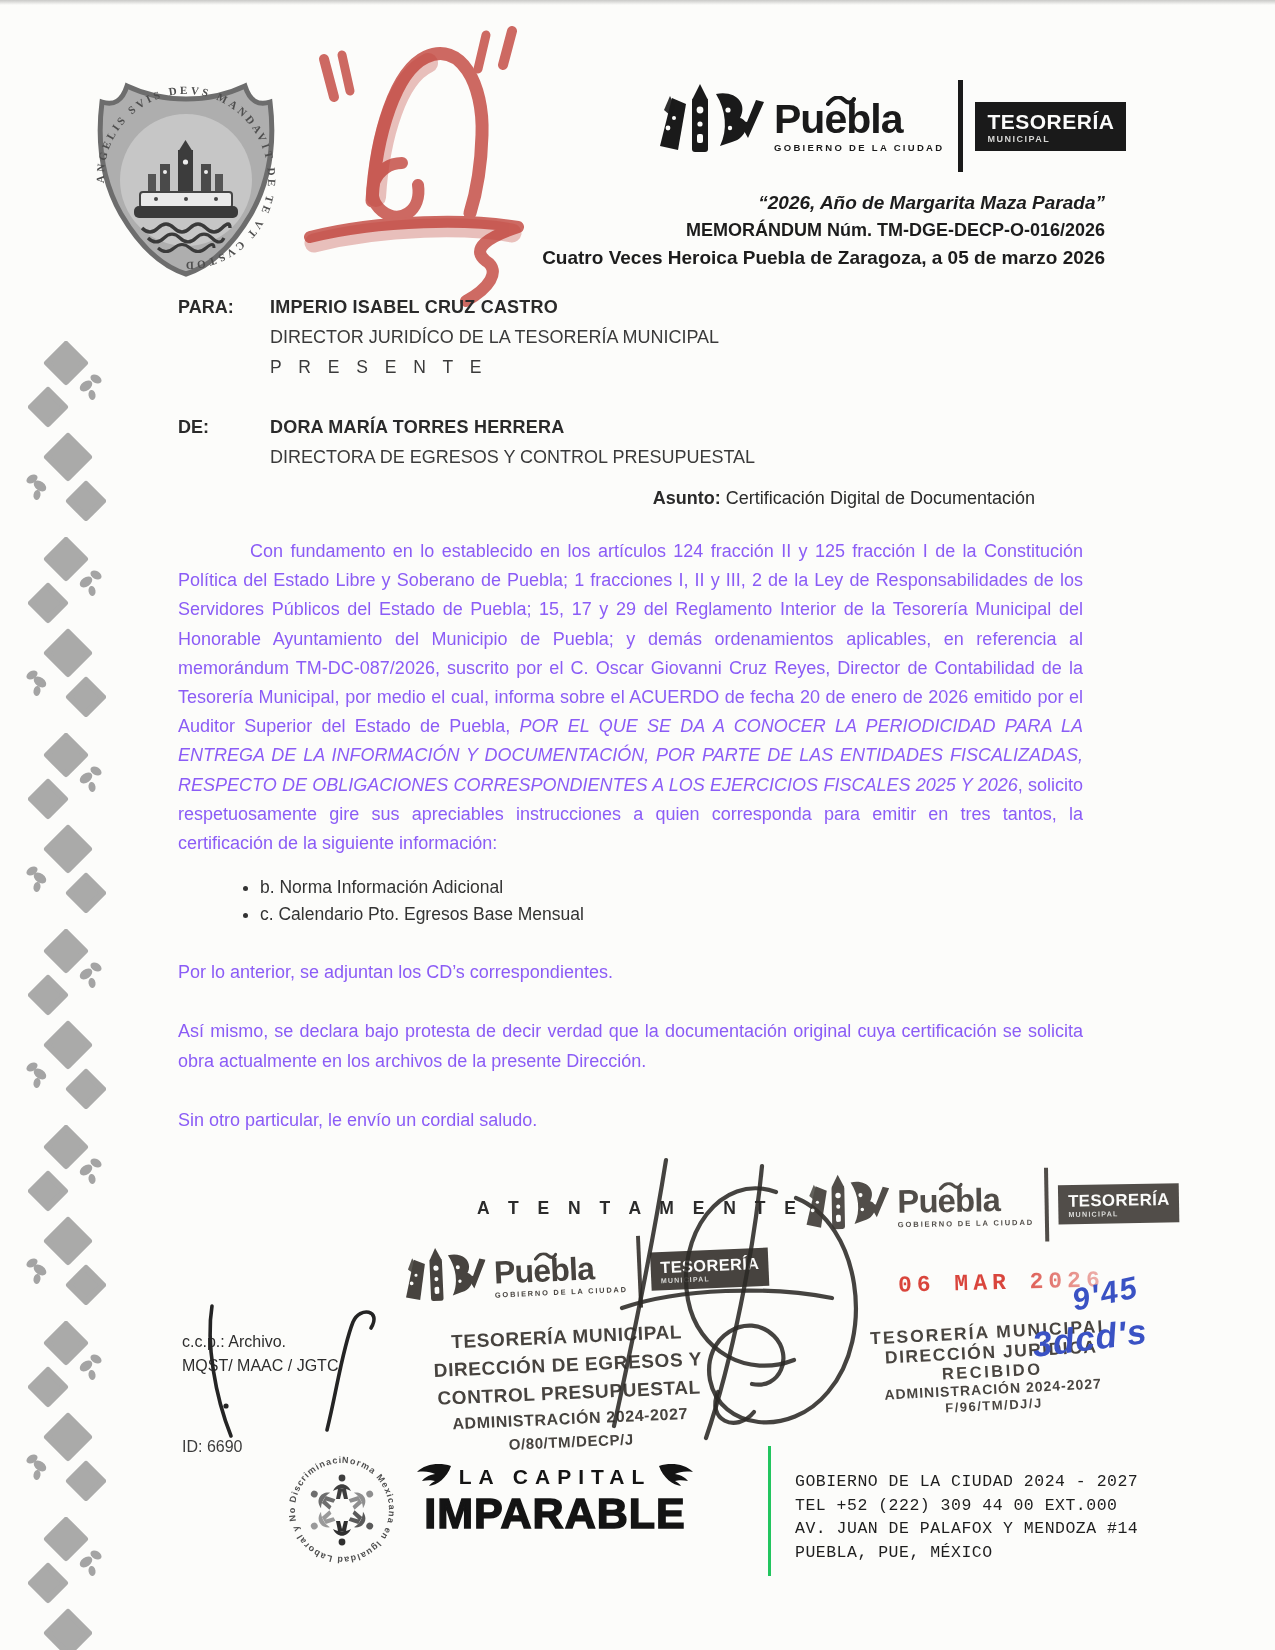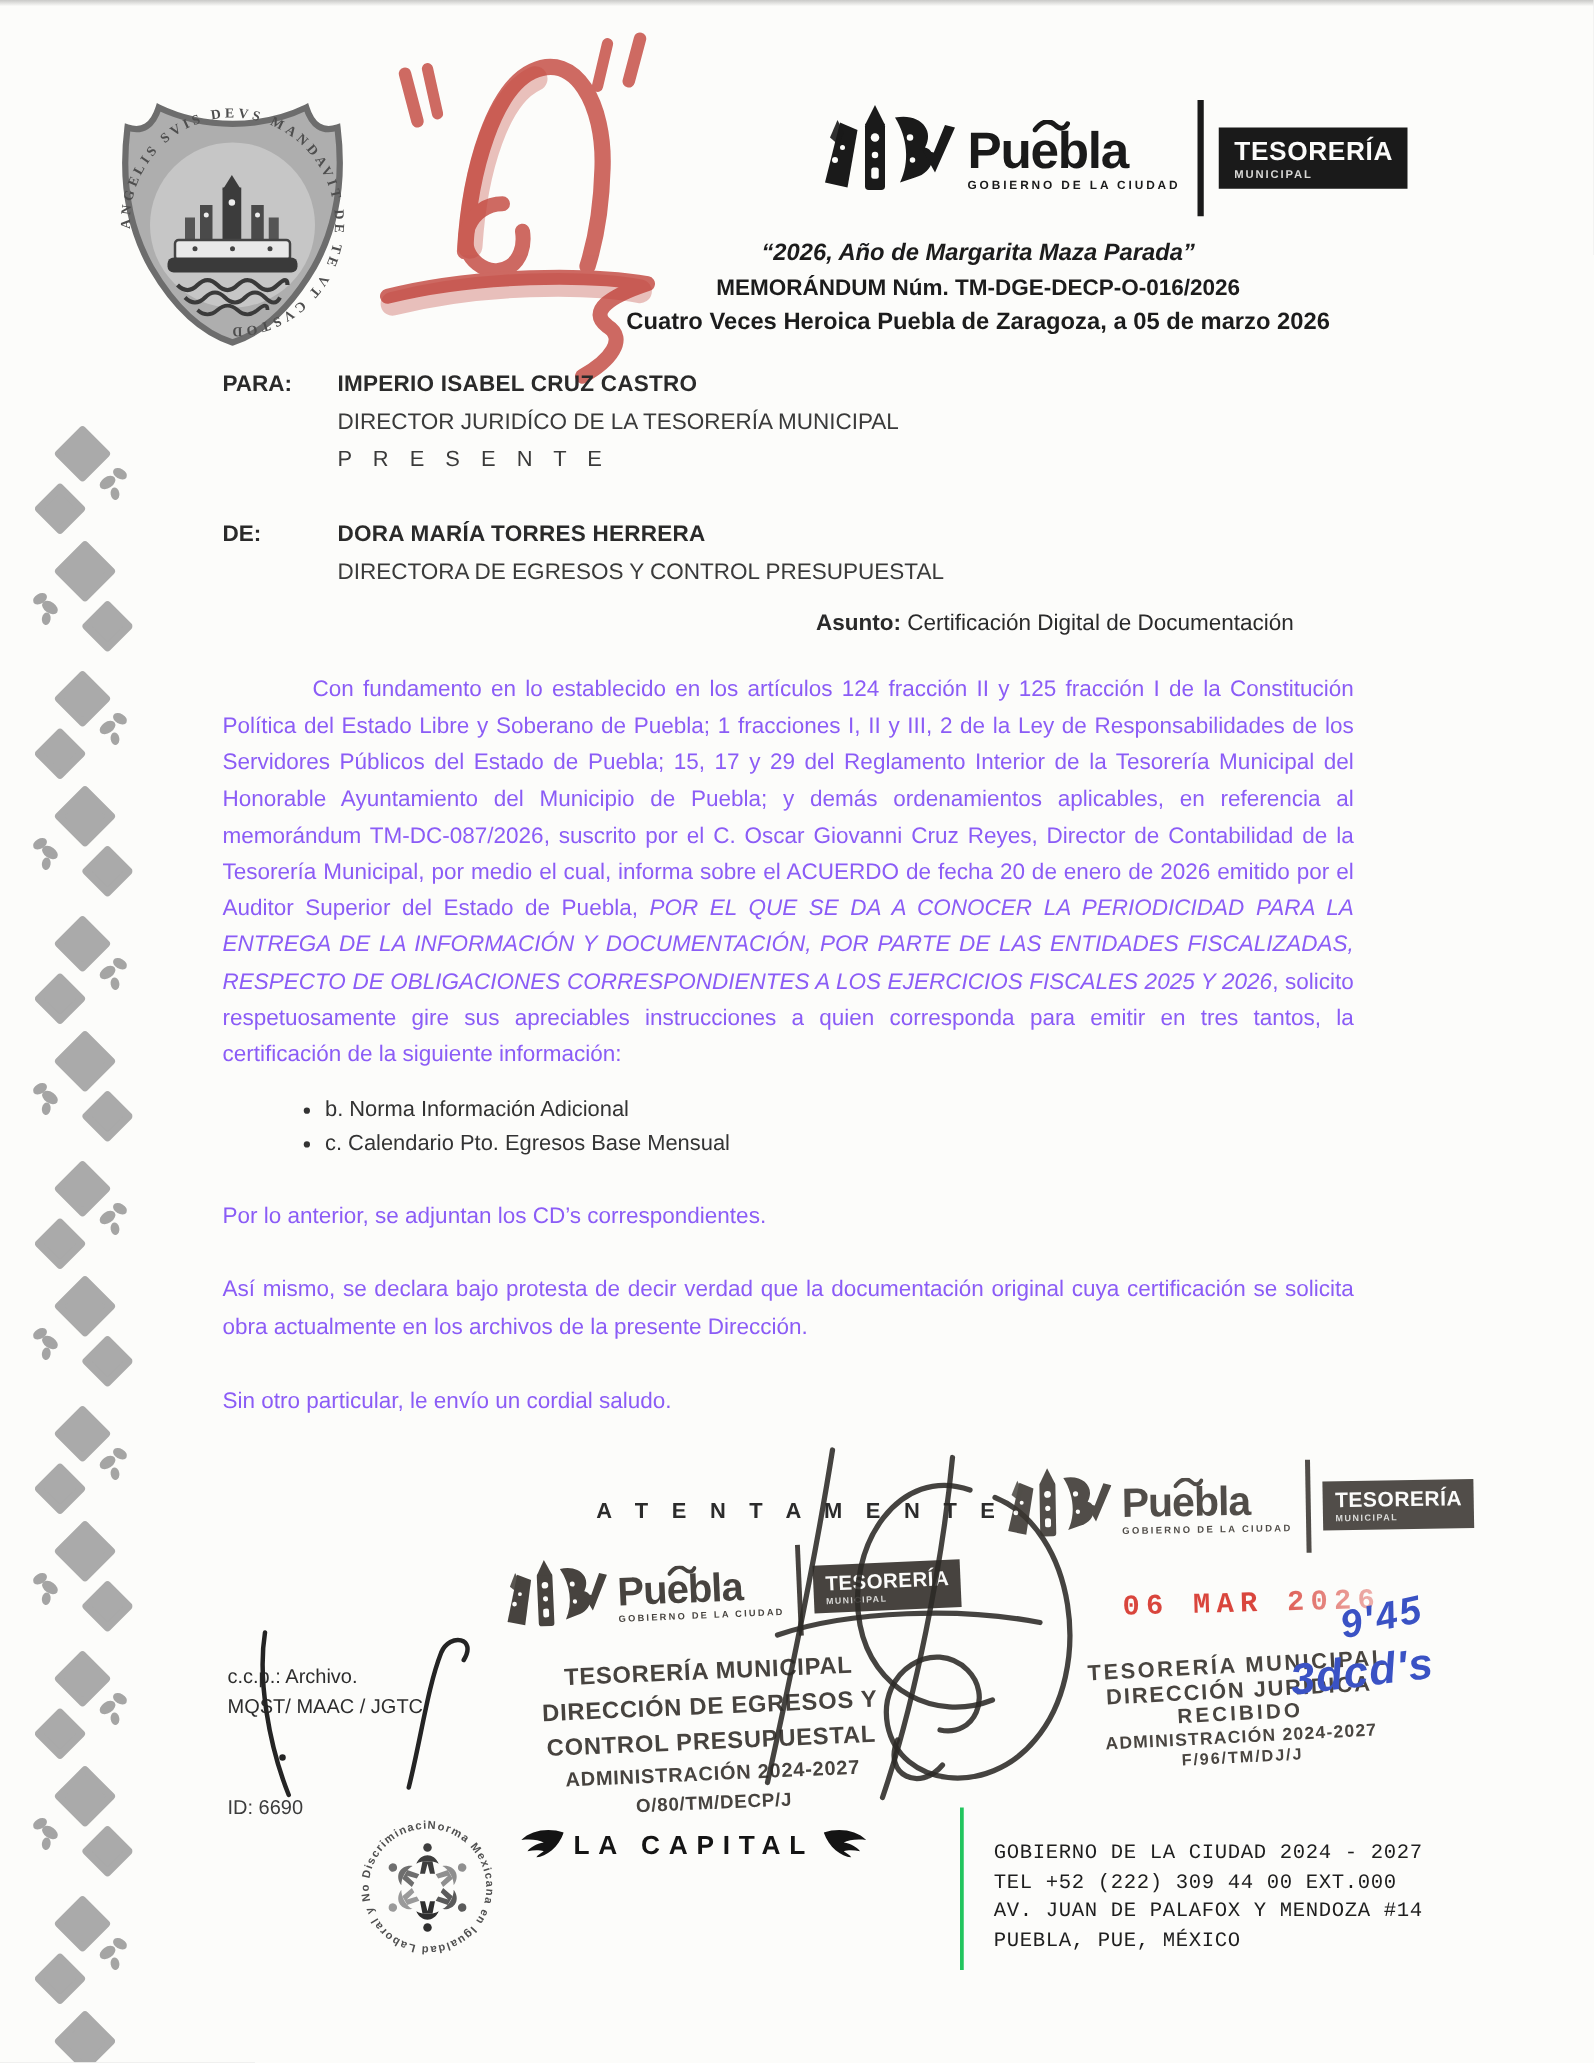--- a/index.html
+++ b/index.html
@@ -23,21 +23,21 @@
   .pl-word{position:relative;margin-left:10px;display:flex;flex-direction:column;align-items:flex-start;}
   .pl-brand{font-size:41px;font-weight:700;letter-spacing:-1px;line-height:40px;}
   .pl-tilde{position:absolute;left:52px;top:-7px;}
   .pl-tag{font-size:9.5px;font-weight:700;letter-spacing:2.3px;margin-top:3px;}
   .pl-bar{width:5px;align-self:stretch;background:currentColor;margin:0 12px 0 14px;}
   .pl-box{background:currentColor;padding:9px 12px 7px 12px;display:flex;flex-direction:column;}
   .pl-box-t{font-size:21px;font-weight:700;letter-spacing:.5px;color:#fbfbfa;line-height:21px;}
   .pl-box-s{font-size:9px;font-weight:700;letter-spacing:1.5px;color:#d7d7d5;margin-top:2px;}
   .header-logo{position:absolute;left:652px;top:80px;color:#1a1a1a;}
 
-  .header-lines{position:absolute;left:480px;width:605px;top:190px;text-align:center;color:#1c1c1c;}
+  .header-lines{position:absolute;left:500px;width:605px;top:190px;text-align:right;color:#1c1c1c;}
   .hl-motto{font-size:19px;font-weight:700;font-style:italic;line-height:26px;}
   .hl-memo{font-size:18px;font-weight:700;line-height:28px;}
   .hl-place{font-size:19px;font-weight:700;line-height:27px;}
 
   
   .doc-flow{position:absolute;left:178px;top:292px;width:905px;color:#2a2a2a;}
   .addr{display:grid;grid-template-columns:76px 1fr;column-gap:16px;}
   .addr .lbl{font-weight:700;font-size:18px;line-height:30px;}
   .addr .name{font-weight:700;font-size:18px;line-height:30px;letter-spacing:.2px;}
   .addr .title{font-size:18px;line-height:30px;color:#3a3a3a;}
@@ -537,20 +537,21 @@
       </span>
       <span>LA CAPITAL</span>
       <span>
         <svg width="34" height="24" viewBox="0 0 34 24">
             <g transform="scale(-1,1) translate(-34,0)">
               <path d="M34 4 C22 0 8 2 0 10 C8 9 14 10 18 12 C12 13 7 16 5 19 C10 18 15 18 18 19 C15 21 13 22 12 24 C20 23 30 16 34 4 Z" fill="#141414"></path>
             </g>
           </svg>
       </span>
     </div>
+    <div class="cap-l2">IMPARABLE</div>
   </div>
 
   <div class="contact">
     <div>GOBIERNO DE LA CIUDAD 2024 - 2027</div>
     <div>TEL +52 (222) 309 44 00 EXT.000</div>
     <div>AV. JUAN DE PALAFOX Y MENDOZA #14</div>
     <div>PUEBLA, PUE, MÉXICO</div>
   </div>
 </div>
 

